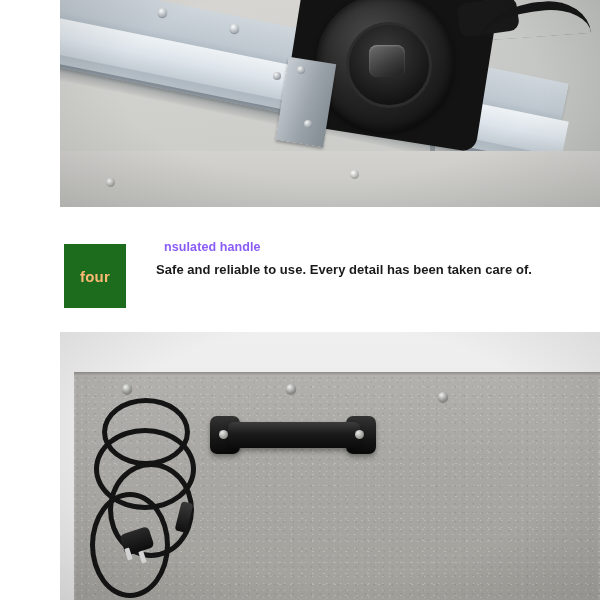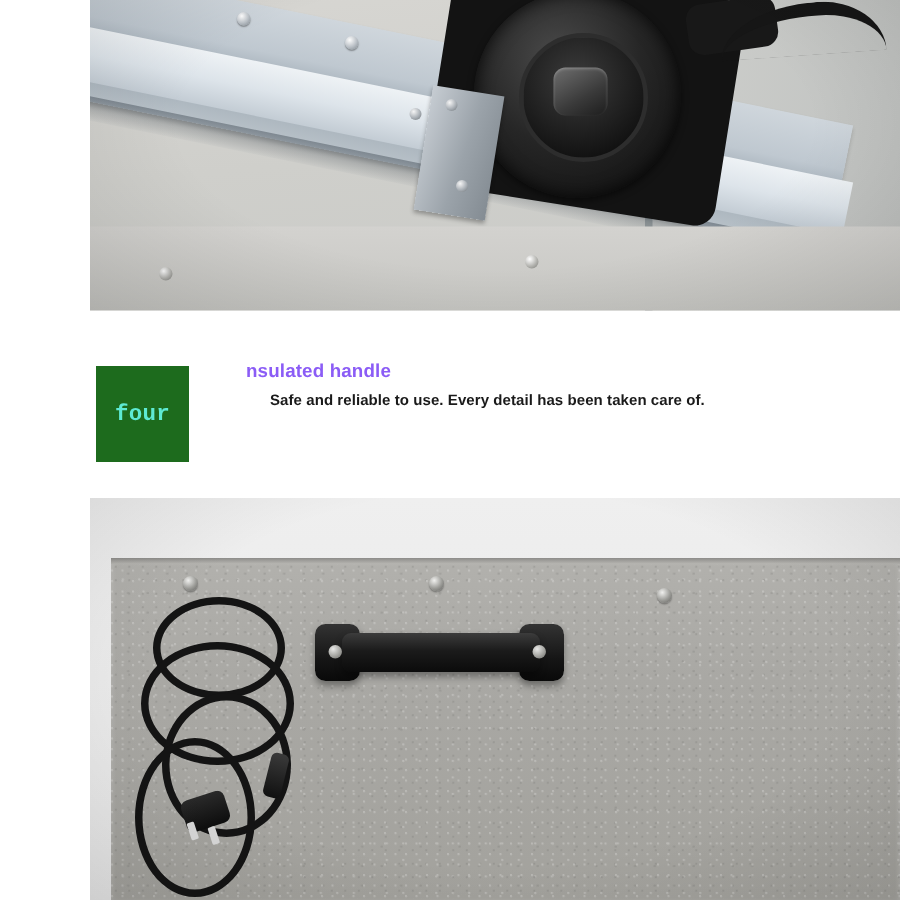--- a/index.html
+++ b/index.html
@@ -166,41 +166,40 @@
     left: 64px;
     top: 8px;
     width: 62px;
     height: 64px;
     background: #1d6b1d;
     display: flex;
     align-items: center;
     justify-content: center;
   }
   .badge-text {
-    color: #5eead4;
+    color: #fdba74;
     font-size: 15px;
     font-weight: bold;
     letter-spacing: 0.2px;
-    font-family: Liberation Mono, monospace;
   }
   .caption-heading {
     position: absolute;
     left: 164px;
     top: 4px;
     font-size: 12.5px;
     font-weight: bold;
     color: #8b5cf6;
     letter-spacing: 0.1px;
     white-space: nowrap;
   }
   .caption-body {
     position: absolute;
-    left: 180px;
+    left: 156px;
     top: 26px;
-    font-size: 10px;
+    font-size: 13px;
     font-weight: bold;
     color: #1a1a1a;
     letter-spacing: 0.05px;
     white-space: nowrap;
   }
 
   
   .photo-bottom {
     position: absolute;
     left: 60px;

